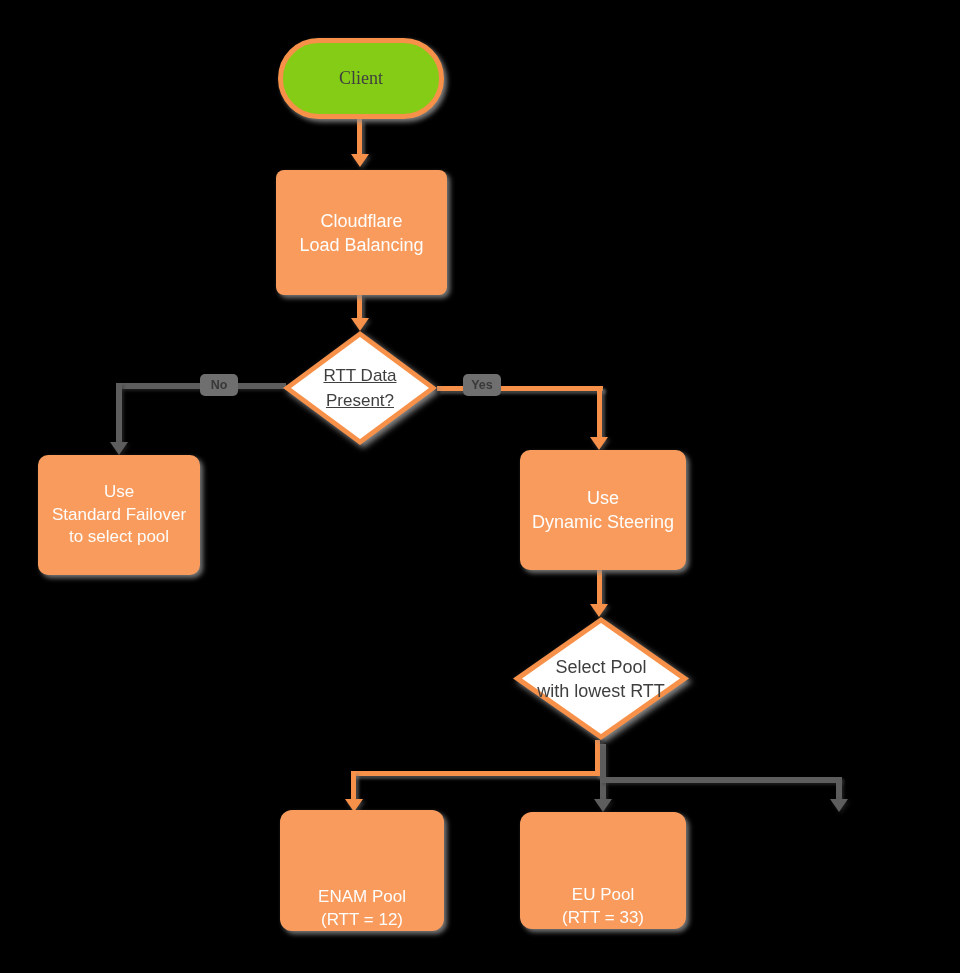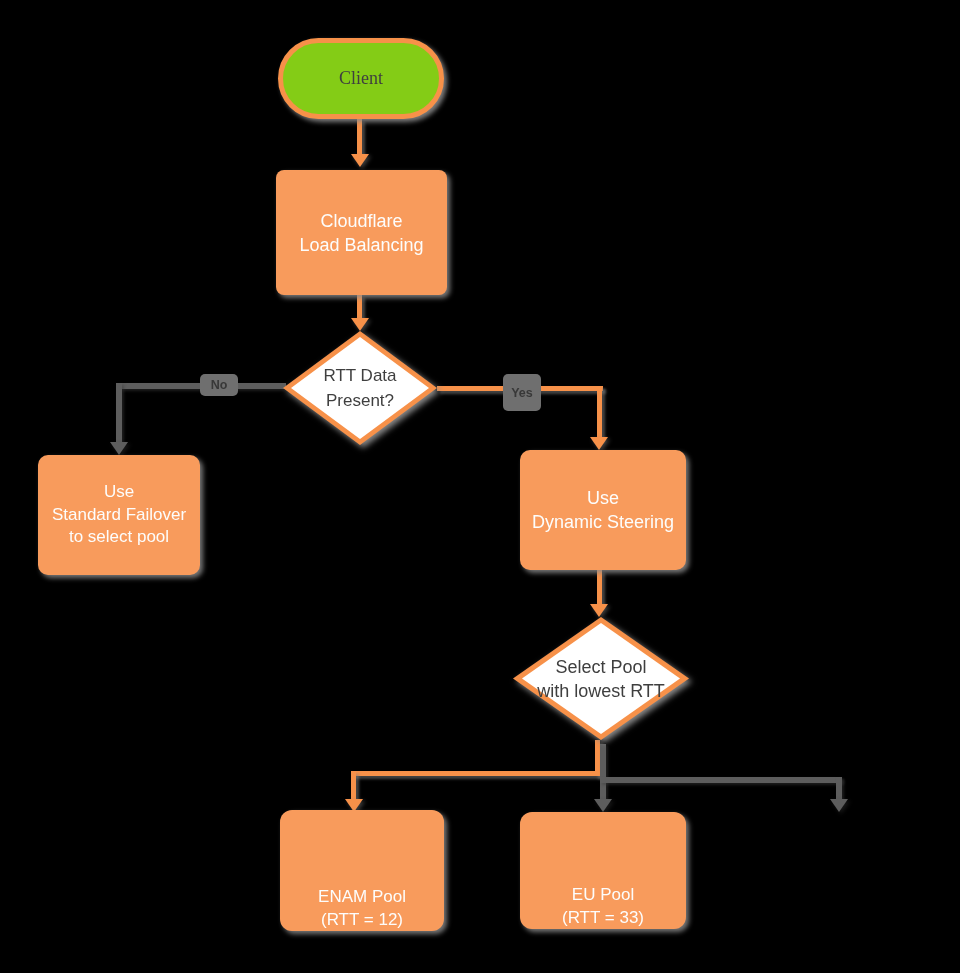--- a/index.html
+++ b/index.html
@@ -28,21 +28,21 @@
   
   .diamond-wrap{position:absolute;filter:drop-shadow(3px 3px 3px #8a8a8a);}
   .diamond-outer{position:absolute;inset:0;background:var(--orange-line,#F79149);
     clip-path:polygon(50% 0,100% 50%,50% 100%,0 50%);}
   .diamond-inner{position:absolute;background:#fff;
     clip-path:polygon(50% 0,100% 50%,50% 100%,0 50%);}
   .d1 .diamond-inner{top:6px;bottom:6px;left:8px;right:8px;}
   .d2 .diamond-inner{top:6px;bottom:6px;left:9px;right:9px;}
   .diamond-text{position:absolute;inset:0;display:flex;flex-direction:column;align-items:center;justify-content:center;
     text-align:center;color:var(--dark-text,#3F3F3F);}
-  .d1 .diamond-text{font-size:17px;line-height:25px;}
+  .d1 .diamond-text{font-size:17px;line-height:25px;text-decoration:underline;}
   .d2 .diamond-text{font-size:18px;line-height:24px;align-items:center;}
   
   .seg{position:absolute;}
   .seg.orange{background:var(--orange-line,#F79149);box-shadow:3px 3px 3px rgba(125,125,125,.55);}
   .seg.gray{background:var(--gray-line,#5D5D5D);box-shadow:2px 2px 3px rgba(60,60,60,.5);}
   .arrow-down{position:absolute;width:0;height:0;border-left:9px solid transparent;border-right:9px solid transparent;}
   .arrow-down.orange{border-top:13px solid var(--orange-line,#F79149);filter:drop-shadow(2px 2px 2px rgba(125,125,125,.5));}
   .arrow-down.gray{border-top:13px solid var(--gray-line,#5D5D5D);filter:drop-shadow(2px 2px 2px rgba(50,50,50,.5));}
   
   .edge-badge{
@@ -64,21 +64,21 @@
   <div class="arrow-down orange" style="left:351px;top:318px"></div>
 
   <div class="seg gray" style="left:120px;top:383px;width:166px;height:6px"></div>
   <div class="seg gray" style="left:116px;top:383px;width:6px;height:60px"></div>
   <div class="arrow-down gray" style="left:110px;top:442px"></div>
   <div class="edge-badge" style="left:200px;top:374px;width:38px;height:22px">No</div>
 
   <div class="seg orange" style="left:437px;top:386px;width:166px;height:5px"></div>
   <div class="seg orange" style="left:597px;top:386px;width:5px;height:53px"></div>
   <div class="arrow-down orange" style="left:590px;top:437px"></div>
-  <div class="edge-badge" style="left:503px;top:374px;width:38px;height:37px">Yes</div>
+  <div class="edge-badge" style="left:463px;top:374px;width:38px;height:22px">Yes</div>
 
   <div class="seg orange" style="left:597px;top:570px;width:5px;height:36px"></div>
   <div class="arrow-down orange" style="left:590px;top:604px"></div>
 
   <div class="seg orange" style="left:595px;top:740px;width:5px;height:36px"></div>
   <div class="seg orange" style="left:351px;top:771px;width:249px;height:5px"></div>
   <div class="seg orange" style="left:351px;top:771px;width:5px;height:30px"></div>
   <div class="arrow-down orange" style="left:345px;top:799px"></div>
 
   <div class="seg gray" style="left:600px;top:744px;width:6px;height:56px"></div>

